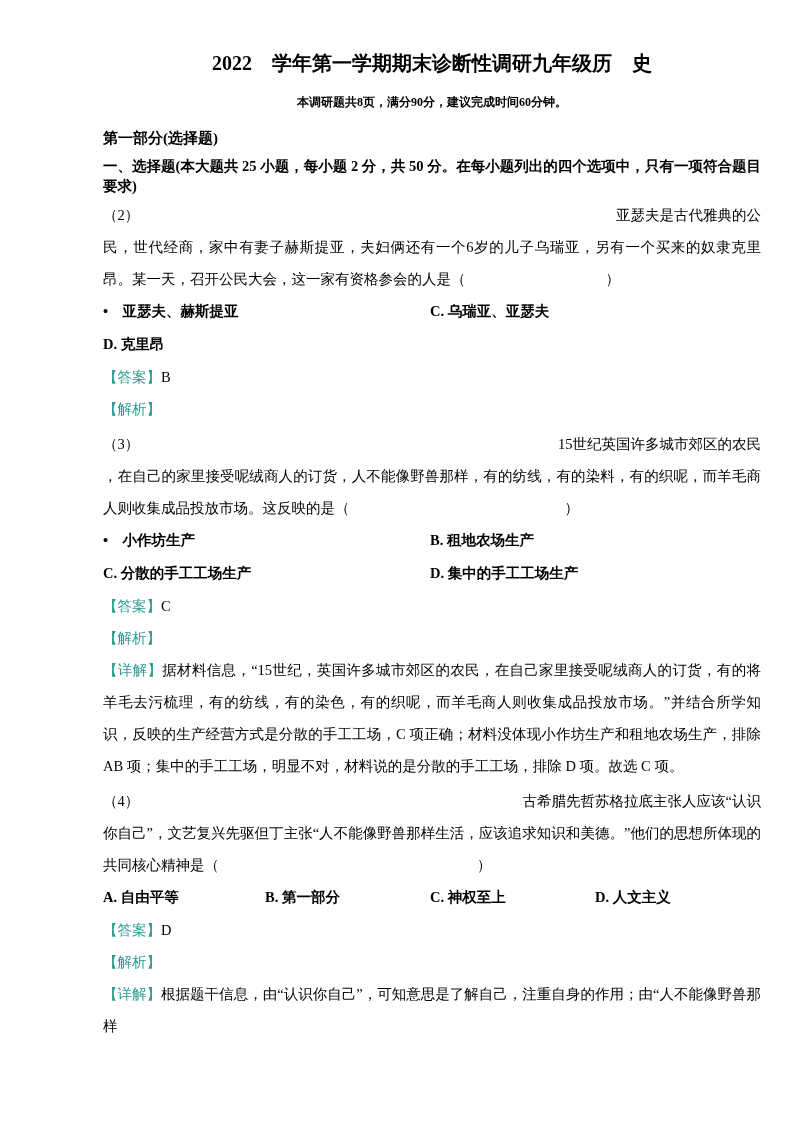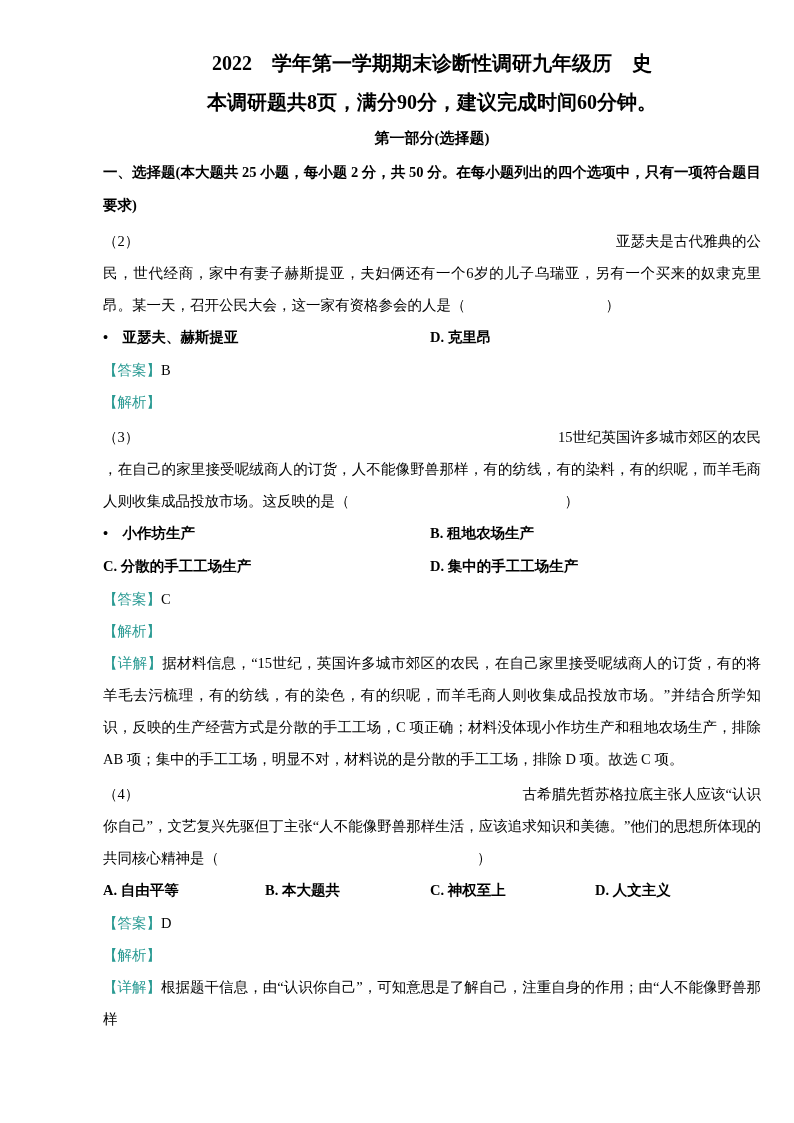--- a/index.html
+++ b/index.html
@@ -5,23 +5,23 @@
   :root{ --accent:#2a9a93; }
   html,body{margin:0;padding:0;background:#ffffff;}
   .page{
     width:794px;height:1123px;box-sizing:border-box;
     padding:48px 68px 0 68px;
     font-family:"Liberation Serif","DejaVu Serif",serif;
     font-size:14.5px;color:#000;overflow:hidden;background:#fff;margin-left:35px;
   }
   p{margin:0;}
   .title{font-size:20px;font-weight:bold;text-align:center;margin:0 0 10px 0;line-height:30px;}
-  .subtitle{font-size:20px;font-weight:bold;text-align:center;margin:0 0 8px 0;line-height:28px;}
-  .section-heading{font-size:15px;font-weight:bold;text-align:center;margin:0 0 4px 0;line-height:28px;}
-  .instructions{font-weight:bold;text-align:justify;line-height:33px;margin:0 0 2px 0;}
+  .subtitle{font-size:12px;font-weight:bold;text-align:center;margin:0 0 8px 0;line-height:28px;}
+  .section-heading{font-size:15px;font-weight:bold;text-align:left;margin:0 0 4px 0;line-height:28px;}
+  .instructions{font-weight:bold;text-align:justify;line-height:20px;margin:0 0 2px 0;}
   .question{margin-top:3px;}
   .qline1{display:flex;justify-content:space-between;line-height:32px;}
   .qbody{text-align:justify;line-height:32px;}
   .gap{display:inline-block;height:1px;}
   .opts{line-height:33px;font-weight:bold;}
   .two-col{display:grid;grid-template-columns:327px 1fr;}
   .four-col{display:grid;grid-template-columns:162px 165px 165px 1fr;}
   .answer-line,.analysis-line{line-height:32px;}
   .detail{text-align:justify;line-height:32px;}
   .teal{color:var(--accent);}
@@ -37,20 +37,21 @@
   <p class="instructions">一、选择题(本大题共 25 小题，每小题 2 分，共 50 分。在每小题列出的四个选项中，只有一项符合题目要求)</p>
 
   <section class="question">
     <div class="qline1">
       <span>（2）</span>
       <span>亚瑟夫是古代雅典的公</span>
     </div>
     <p class="qbody"><span>民，世代经商，家中有妻子赫斯提亚，夫妇俩还有一个6岁的儿子乌瑞亚，另有一个买来的奴隶克里昂。某一天，召开公民大会，这一家有资格参会的人是（</span><span class="gap" style="width:140px"></span><span>）</span></p>
     <div class="opts two-col">
       <span>•　亚瑟夫、赫斯提亚</span>
+      <span>C. 乌瑞亚、亚瑟夫</span>
       <span>D. 克里昂</span>
     </div>
     <p class="answer-line"><span class="teal">【答案】</span><span>B</span></p>
     <p class="analysis-line teal">【解析】</p>
   </section>
 
   <section class="question">
     <div class="qline1">
       <span>（3）</span>
       <span>15世纪英国许多城市郊区的农民</span>
@@ -68,21 +69,21 @@
   </section>
 
   <section class="question">
     <div class="qline1">
       <span>（4）</span>
       <span>古希腊先哲苏格拉底主张人应该“认识</span>
     </div>
     <p class="qbody"><span>你自己”，文艺复兴先驱但丁主张“人不能像野兽那样生活，应该追求知识和美德。”他们的思想所体现的共同核心精神是（</span><span class="gap" style="width:258px"></span><span>）</span></p>
     <div class="opts four-col">
       <span>A. 自由平等</span>
-      <span>B. 本大题共</span>
+      <span>B. 第一部分</span>
       <span>C. 神权至上</span>
       <span>D. 人文主义</span>
     </div>
     <p class="answer-line"><span class="teal">【答案】</span><span>D</span></p>
     <p class="analysis-line teal">【解析】</p>
     <p class="detail"><span class="teal">【详解】</span><span>根据题干信息，由“认识你自己”，可知意思是了解自己，注重自身的作用；由“人不能像野兽那样</span></p>
   </section>
 
 </div>
 

